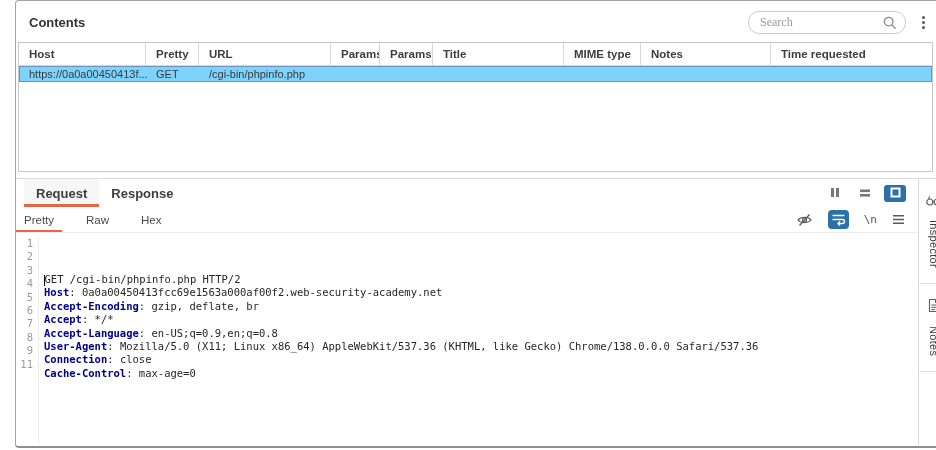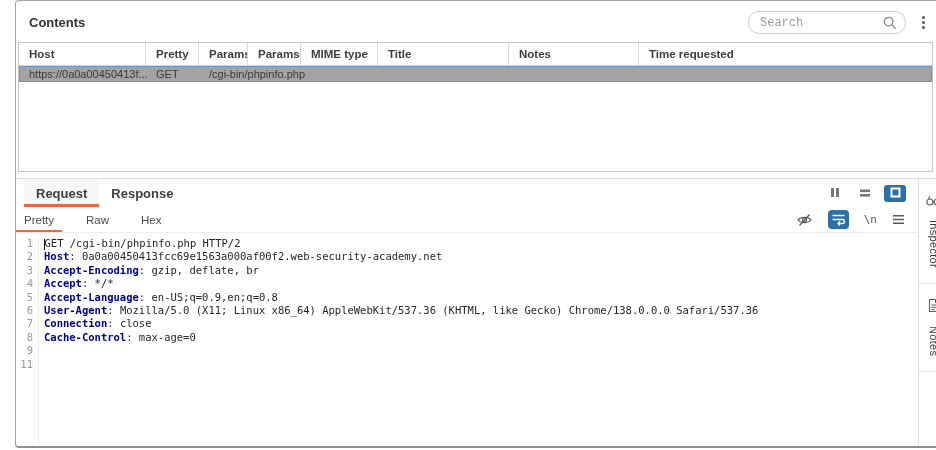--- a/index.html
+++ b/index.html
@@ -7,36 +7,36 @@
   .window { position:absolute; left:15px; top:0; width:934px; height:448px; background:#fff;
             border:1px solid #a2a2a2; border-bottom:2px solid #8f8f8f; border-radius:4px; overflow:hidden; }
 
   
   .top-panel { position:relative; height:171px; }
   .top-header { display:flex; align-items:center; height:38px; padding:4px 10px 0 13px; }
   .contents-title { font-size:13px; font-weight:bold; color:#333; }
   .search-wrap { margin-left:auto; position:relative; width:158px; height:23px;
                  border:1px solid #cdcdcd; border-radius:11px; background:#fff; }
   .search-wrap input { width:100%; height:100%; border:none; outline:none; background:transparent;
-                       font-size:12px; color:#333; padding:0 26px 0 11px; font-family:Liberation Mono, monospace; }
+                       font-size:12px; color:#333; padding:0 26px 0 11px; font-family:Liberation Serif, serif; }
   .search-wrap input::placeholder { color:#9a9a9a; }
   .search-icon { position:absolute; right:7px; top:3px; }
   .kebab { width:18px; height:22px; margin-left:8px; margin-right:6px; display:flex; flex-direction:column;
            justify-content:center; align-items:center; gap:2px; cursor:pointer; }
   .kebab i { width:3px; height:3px; border-radius:50%; background:#5a5a5a; }
 
   .table-region { position:absolute; left:2px; top:41px; width:915px; bottom:0;
                   border:1px solid #c6c6c6; background:#fff; overflow:hidden; }
   .thead { display:flex; height:23px; border-bottom:1px solid #d8d8d8; }
   .hcell { display:flex; align-items:center; gap:4px; padding-left:10px; font-size:11.5px; font-weight:bold;
            color:#3d3d3d; border-right:1px solid #d8d8d8; overflow:hidden; white-space:nowrap; }
   .hcell:last-child { border-right:none; }
   .c0{width:127px} .c1{width:53px} .c2{width:132px} .c3{width:49px} .c4{width:86px}
   .c5{width:53px} .c6{width:77px} .c7{width:131px} .c8{width:130px} .c9{flex:1}
-  .trow { display:flex; height:16px; background:#a3a3a3; border:1px solid #6f93bf; align-items:center; cursor:default; }
+  .trow { display:flex; height:16px; background:#7dd3fc; border:1px solid #6f93bf; align-items:center; cursor:default; }
   .tcell { padding-left:9px; font-size:11px; color:#3a3a3a; overflow:hidden; white-space:nowrap; }
 
   
   .splitter { height:6px; background:#fff; }
 
   
   .bottom-panel { display:flex; border-top:1px solid #dcdcdc; height:267px; }
   .bottom-main { flex:1; display:flex; flex-direction:column; min-width:0; }
 
   .main-tabs { display:flex; align-items:stretch; height:28px; padding-left:8px; }
@@ -56,21 +56,21 @@
   .wrap-btn { width:21px; height:19px; border-radius:4px; background:#2b70a6; display:flex;
               align-items:center; justify-content:center; cursor:pointer; }
   .nl-label { font-family:"DejaVu Sans Mono", monospace; font-size:11px; color:#555; cursor:pointer; }
   .icon-btn { cursor:pointer; display:flex; align-items:center; }
 
   .code-area { flex:1; display:flex; padding-top:4px; overflow:hidden;
                font-family:"DejaVu Sans Mono", monospace; font-size:10.5px; line-height:13.4px; }
   .gutter { width:23px; flex:none; text-align:right; padding-right:5px; color:#9a9a9a;
             border-right:1px solid #ececec; }
   .gutter div { height:13.4px; }
-  .code { flex:1; padding-left:5px; white-space:pre; overflow:hidden; cursor:text; }
+  .code { flex:1; padding-left:5px; white-space:pre; overflow:hidden; cursor:text;margin-top:36px; }
   .code-line { height:13.4px; color:#262626; }
   .hname { color:#00008c; font-weight:bold; }
   .caret { display:inline-block; width:0; height:11px; border-left:1.5px solid #111;
            vertical-align:middle; margin-right:-0.5px; }
 
   
   .side-rail { width:30px; flex:none; border-left:1px solid #d9d9d9; background:#fff;
                display:flex; flex-direction:column; }
   .rail-group { display:flex; flex-direction:column; align-items:center; gap:9px;
                 padding:14px 0 15px; border-bottom:1px solid #e3e3e3; cursor:pointer; }
@@ -101,31 +101,34 @@
     </div>
 
     <div class="table-region">
       <div class="thead">
         <div class="hcell c0">
             <span>Host</span>
           </div>
         <div class="hcell c1">
             <span>Pretty</span>
           </div>
+        <div class="hcell c2">
+            <span>URL</span>
+          </div>
         <div class="hcell c3">
             <span>Params</span>
           </div>
         <div class="hcell c5">
             <span>Params</span>
           </div>
+        <div class="hcell c7">
+            <span>Title</span>
+          </div>
         <div class="hcell c6">
             <span>MIME type</span>
-          </div>
-        <div class="hcell c7">
-            <span>Title</span>
           </div>
         <div class="hcell c8">
             <span>Notes</span>
           </div>
         <div class="hcell c9">
             <span>Time requested</span>
           </div>
       </div>
       <div class="trow">
         <div class="tcell c0">https://0a0a00450413f...</div>

